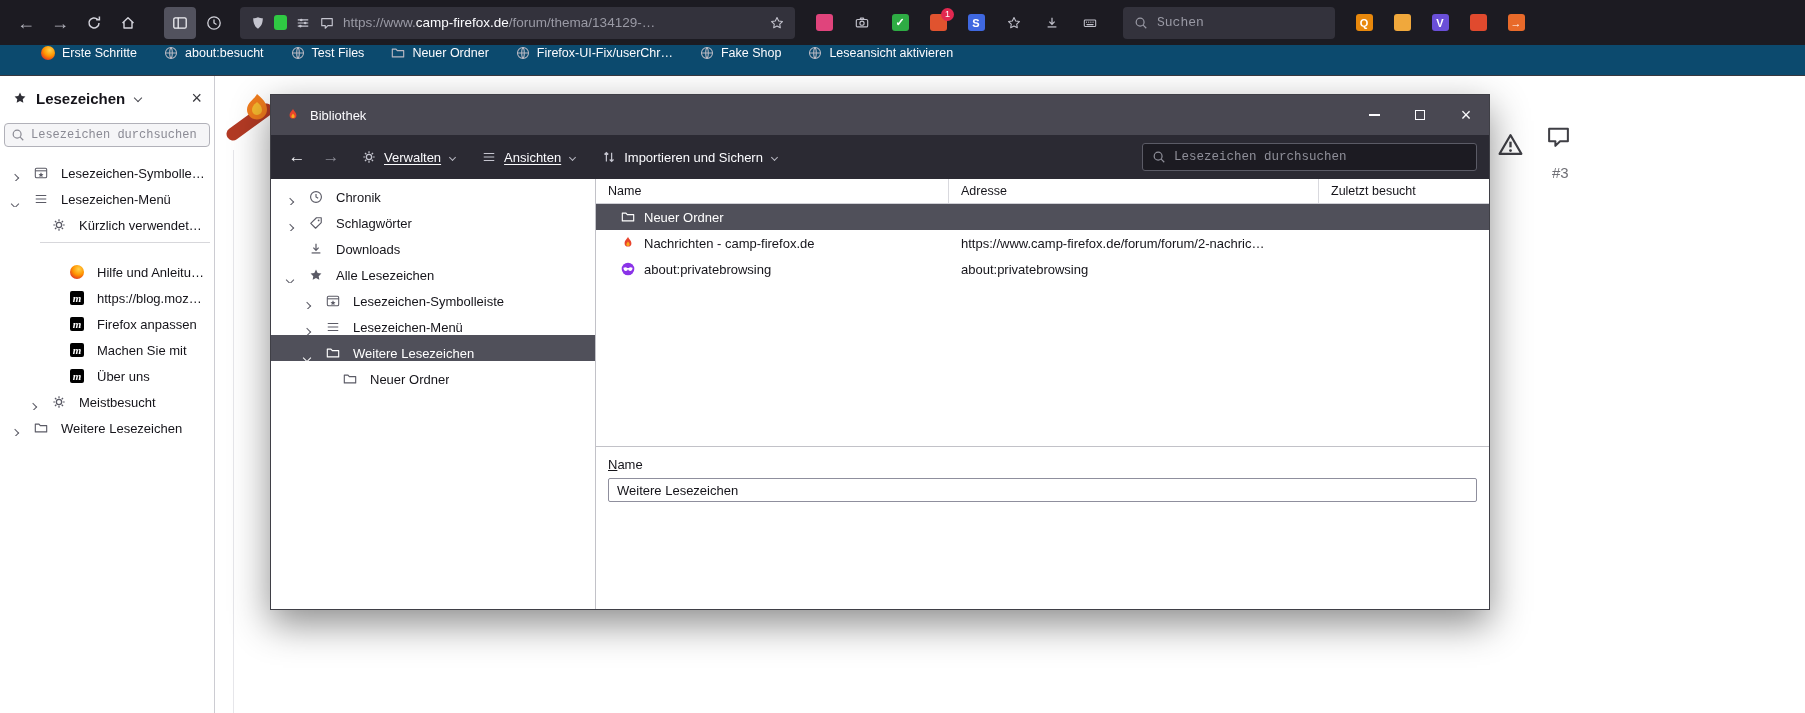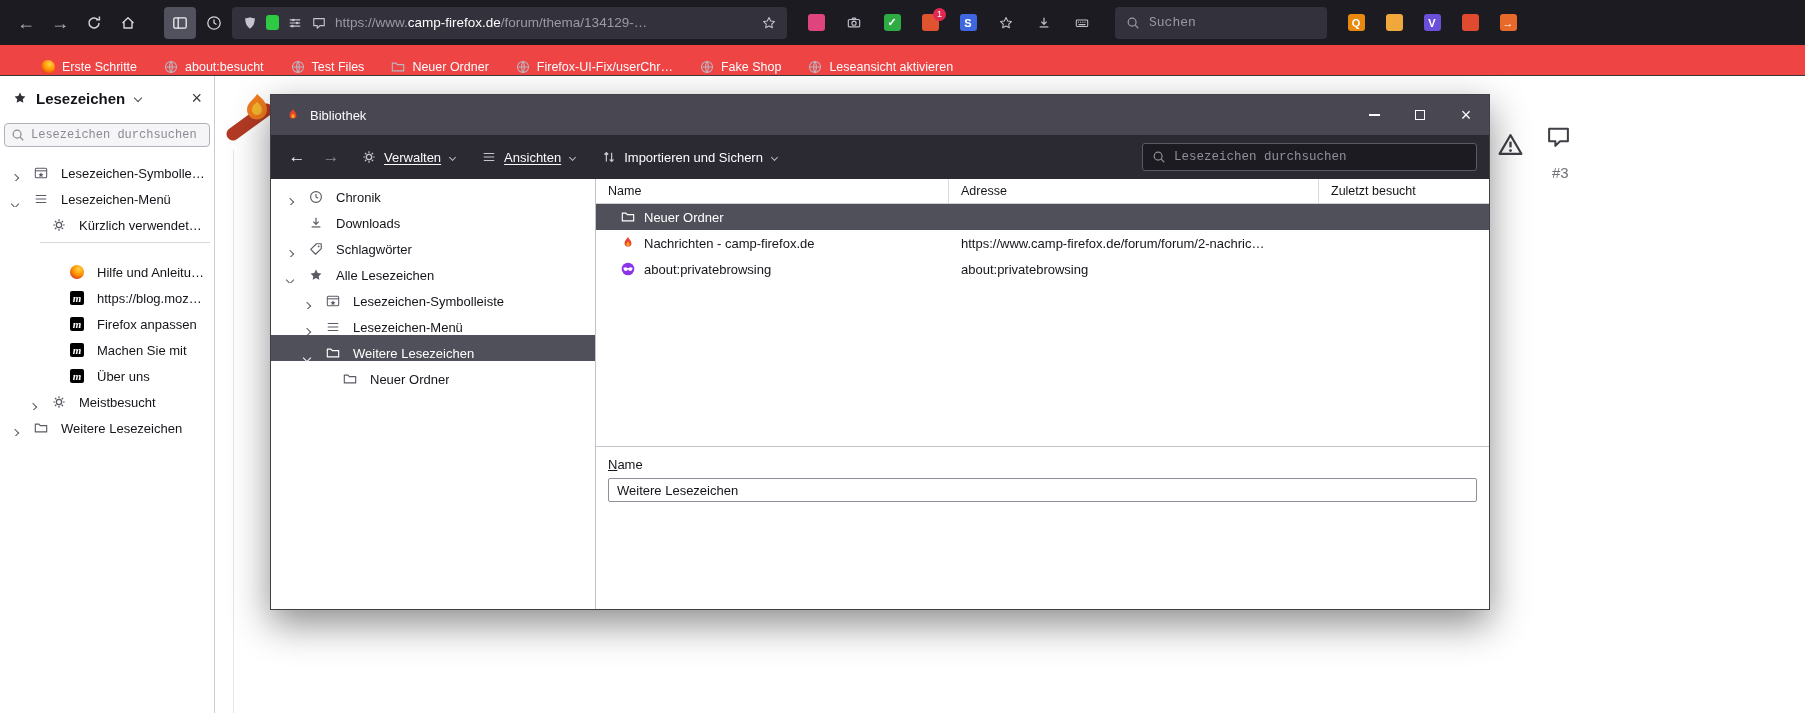--- a/index.html
+++ b/index.html
@@ -11,34 +11,34 @@
 .chev{width:6px;height:6px;border-right:1.5px solid #5b5b66;border-bottom:1.5px solid #5b5b66;display:inline-block;flex:none}
 .chev.right{transform:rotate(-45deg)}
 .chev.down{transform:rotate(45deg)}
 
 .nav{position:absolute;left:0;top:0;width:1805px;height:45px;background:#1c1b22;display:flex;align-items:center;padding:0 10px;gap:2px;z-index:20}
 .navbtn{width:32px;height:32px;border-radius:4px;display:flex;align-items:center;justify-content:center;color:#d2d2da;flex:none}
 .navbtn svg{width:16px;height:16px}
 .navbtn.dim{color:#b6b6c0}
 .navbtn.active{background:#52525e;color:#f0f0f4}
 .arrow-glyph{font-size:18px;line-height:1}
-.urlbar{height:32px;flex:none;width:555px;background:#33323c;border-radius:4px;display:flex;align-items:center;padding:0 10px;gap:8px;color:#c5c5cf}
+.urlbar{height:32px;flex:none;width:555px;margin-left:8px;background:#33323c;border-radius:4px;display:flex;align-items:center;padding:0 10px;gap:8px;color:#c5c5cf}
 .greenbox{width:13px;height:15px;border-radius:3px;background:#2fc943;flex:none}
 .urltext{font-size:13.5px;color:#9a9aa5;white-space:nowrap;overflow:hidden;flex:1}
 .urltext .domain{color:#fbfbfe}
 .search{height:32px;width:212px;margin-left:16px;background:#33323c;border-radius:4px;display:flex;align-items:center;padding:0 10px;gap:8px;color:#9a9aa5;flex:none}
 .search input,.lib-search input,.side-search input{background:transparent;border:none;outline:none;font-family:Liberation Mono, monospace}
 .search input{color:#fbfbfe;font-size:13px;width:100%}
 .search input::placeholder{color:#9a9aa5}
 .extgroup{display:flex;align-items:center;gap:8px;margin-left:12px}
 .ext{width:30px;height:30px;border-radius:4px;display:flex;align-items:center;justify-content:center;position:relative;color:#c2c2cc;flex:none}
 .sq{width:17px;height:17px;border-radius:3px;display:flex;align-items:center;justify-content:center;color:#fff;font-size:11px;font-weight:bold}
 .badge{position:absolute;top:0;right:-1px;min-width:13px;height:13px;border-radius:7px;background:#e22850;color:#fff;font-size:9px;display:flex;align-items:center;justify-content:center;padding:0 2px}
 
-.bookmarksbar{position:absolute;left:0;top:45px;width:1805px;height:31px;background:#ef4444;display:flex;align-items:flex-end;padding:0 12px 0 40px;gap:26px;border-bottom:1px solid #38383f;z-index:20}
+.bookmarksbar{position:absolute;left:0;top:45px;width:1805px;height:31px;background:#0c4a6e;display:flex;align-items:flex-start;padding:0 12px 0 40px;gap:26px;border-bottom:1px solid #38383f;z-index:20}
 .bmitem{display:flex;align-items:center;gap:6px;color:#fbfbfe;font-size:12.5px;white-space:nowrap}
 .bmitem .ic{color:#b8b8c2}
 
 .sidebar{position:absolute;left:0;top:76px;width:215px;height:637px;background:#fff;border-right:1px solid #ccccd2;z-index:6}
 .side-head{display:flex;align-items:center;padding:13px 12px 6px 12px;gap:8px;color:#2f2f36}
 .side-title{font-size:15px;font-weight:700;color:#15141a}
 .side-head .chev{border-color:#4a4a52;margin-left:2px}
 .side-close{margin-left:auto;font-size:18px;color:#3a3a40;line-height:1}
 .side-search{margin:10px 4px 8px 4px;height:24px;border:1px solid #b1b1b9;border-radius:4px;background:#f5f5f7;display:flex;align-items:center;padding:0 6px;gap:6px;color:#8a8a94}
 .side-search input{font-size:12px;color:#15141a;width:100%}
@@ -512,40 +512,40 @@
           </span>
           <span class="ic">
             <svg viewBox="0 0 16 16" fill="none" stroke="currentColor" stroke-width="1.3">
               <circle cx="8" cy="8" r="6.2"></circle>
               <path d="M8 4.5V8l2.5 1.5"></path>
             </svg>
           </span>
           <span class="lbl">Chronik</span>
         </div>
         <div class="trow" style="padding-left: 12px;">
+          <span class="exp">
+            <span class="chev right"></span>
+          </span>
+          <span class="ic">
+            <svg viewBox="0 0 16 16" fill="none" stroke="currentColor" stroke-width="1.3">
+              <path d="M8.5 2H14v5.5L7.5 14 2 8.5z" stroke-linejoin="round"></path>
+              <circle cx="11" cy="5" r="1" fill="currentColor" stroke="none"></circle>
+            </svg>
+          </span>
+          <span class="lbl">Schlagwörter</span>
+        </div>
+        <div class="trow" style="padding-left: 12px;">
           <span class="exp"></span>
           <span class="ic">
             <svg viewBox="0 0 16 16" fill="none" stroke="currentColor" stroke-width="1.4">
               <path d="M8 2v7M5 6.5 8 9.5 11 6.5"></path>
               <path d="M3 12.5h10"></path>
             </svg>
           </span>
           <span class="lbl">Downloads</span>
-        </div>
-        <div class="trow" style="padding-left: 12px;">
-          <span class="exp">
-            <span class="chev right"></span>
-          </span>
-          <span class="ic">
-            <svg viewBox="0 0 16 16" fill="none" stroke="currentColor" stroke-width="1.3">
-              <path d="M8.5 2H14v5.5L7.5 14 2 8.5z" stroke-linejoin="round"></path>
-              <circle cx="11" cy="5" r="1" fill="currentColor" stroke="none"></circle>
-            </svg>
-          </span>
-          <span class="lbl">Schlagwörter</span>
         </div>
         <div class="trow" style="padding-left: 12px;">
           <span class="exp">
             <span class="chev down"></span>
           </span>
           <span class="ic">
             <svg viewBox="0 0 16 16" fill="currentColor">
               <path d="M8 1.8l1.9 3.9 4.3.6-3.1 3 .7 4.2L8 11.5l-3.8 2 .7-4.2-3.1-3 4.3-.6z"></path>
             </svg>
           </span>

